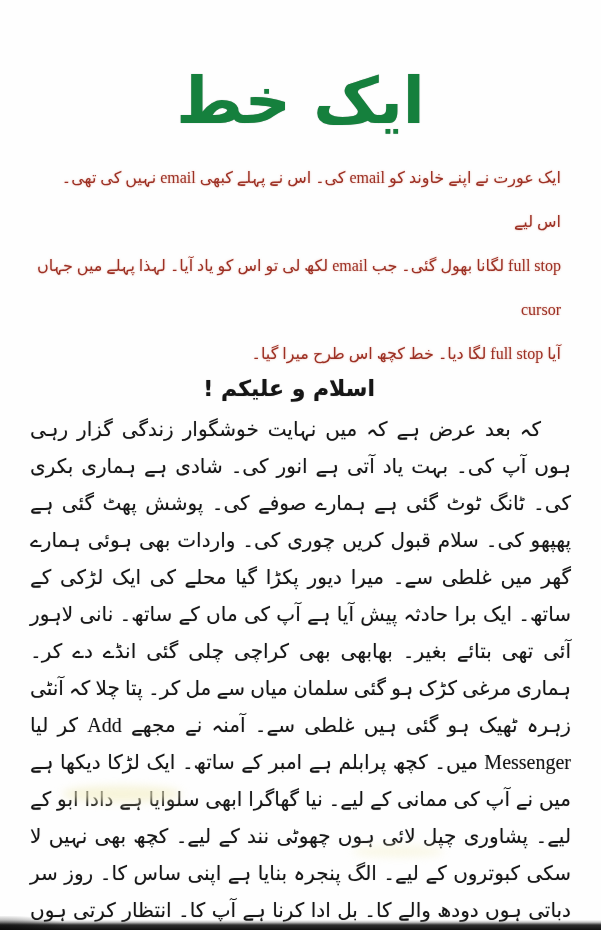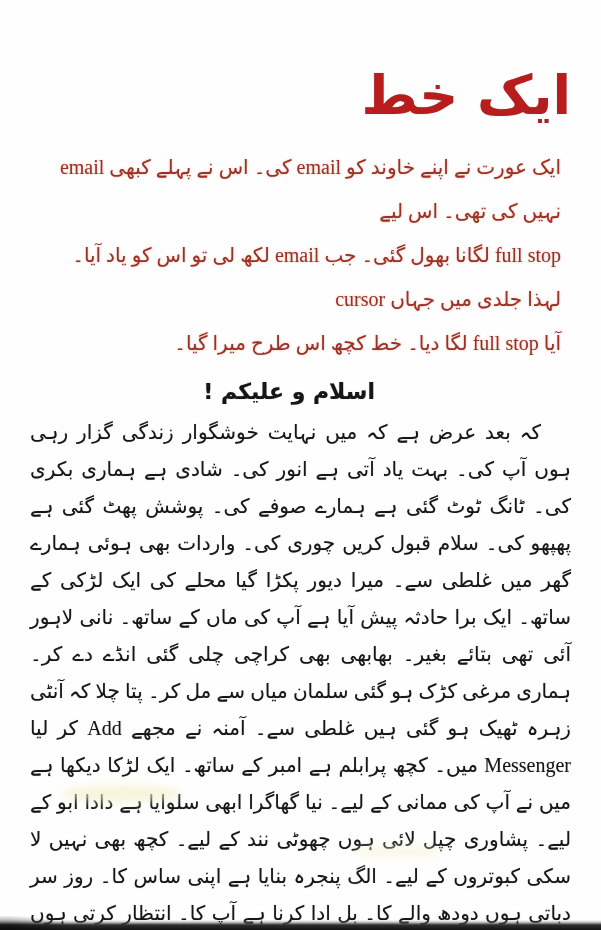--- a/index.html
+++ b/index.html
@@ -14,42 +14,41 @@
     font-family:"DejaVu Sans", sans-serif;
     direction:rtl;
     position:relative;
   }
   .page{
     width:601px;height:930px;
     padding:34px 30px 0 30px;
     position:relative;
   }
   .letter-title{
-    text-align:right;
-    font-size:54px;
+    text-align:center;
+    font-size:64px;
     font-weight:bold;
-    color:#b91c1c;
+    color:#15803d;
     margin-top:30px;
     margin-bottom:18px;
     letter-spacing:2px;
     text-shadow:0 0 1px rgba(0,0,0,.35);
     font-family:"DejaVu Sans", sans-serif;
   }
   .intro{
     color:var(--intro-text);
-    font-size:20px;
+    font-size:16px;
     line-height:44px;
     text-align:right;
     padding:0 10px 0 6px;
     font-family:"Liberation Serif","DejaVu Sans", sans-serif;
     text-shadow:0 0 2px rgba(214,120,100,.55);
   }
   .intro .intro-line{white-space:normal;}
   .salutation{
-    margin-top:14px;
     margin-right:196px;
     font-size:22px;
     font-weight:bold;
     color:var(--body-text);
     text-shadow:0 0 1px rgba(0,0,0,.4);
   }
   .letter-body{
     margin-top:10px;
     color:var(--body-text);
     font-size:20px;
@@ -88,21 +87,21 @@
 </style>
 </head>
 <body>
 
 <div class="page">
 
   <h1 class="letter-title">ایک خط</h1>
 
   <div class="intro">
     <div class="intro-line">ایک عورت نے اپنے خاوند کو email کی۔ اس نے پہلے کبھی email نہیں کی تھی۔ اس لیے</div>
-    <div class="intro-line">full stop لگانا بھول گئی۔ جب email لکھ لی تو اس کو یاد آیا۔ لہذا جلدی میں جہاں cursor</div>
+    <div class="intro-line">full stop لگانا بھول گئی۔ جب email لکھ لی تو اس کو یاد آیا۔ لہذا پہلے میں جہاں cursor</div>
     <div class="intro-line">آیا full stop لگا دیا۔ خط کچھ اس طرح میرا گیا۔</div>
   </div>
 
   <div class="salutation">اسلام و علیکم !</div>
 
   <p class="letter-body">کہ بعد عرض ہے کہ میں نہایت خوشگوار زندگی گزار رہی ہوں آپ کی۔ بہت یاد آتی ہے انور کی۔ شادی ہے ہماری بکری کی۔ ٹانگ ٹوٹ گئی ہے ہمارے صوفے کی۔ پوشش پھٹ گئی ہے پھپھو کی۔ سلام قبول کریں چوری کی۔ واردات بھی ہوئی ہمارے گھر میں غلطی سے۔ میرا دیور پکڑا گیا محلے کی ایک لڑکی کے ساتھ۔ ایک برا حادثہ پیش آیا ہے آپ کی ماں کے ساتھ۔ نانی لاہور آئی تھی بتائے بغیر۔ بھابھی بھی کراچی چلی گئی انڈے دے کر۔ ہماری مرغی کڑک ہو گئی سلمان میاں سے مل کر۔ پتا چلا کہ آنٹی زہرہ ٹھیک ہو گئی ہیں غلطی سے۔ آمنہ نے مجھے Add کر لیا Messenger میں۔ کچھ پرابلم ہے امبر کے ساتھ۔ ایک لڑکا دیکھا ہے میں نے آپ کی ممانی کے لیے۔ نیا گھاگرا ابھی سلوایا ہے دادا ابو کے لیے۔ پشاوری چپل لائی ہوں چھوٹی نند کے لیے۔ کچھ بھی نہیں لا سکی کبوتروں کے لیے۔ الگ پنجرہ بنایا ہے اپنی ساس کا۔ روز سر دباتی ہوں دودھ والے کا۔ بل ادا کرنا ہے آپ کا۔ انتظار کرتی ہوں شہباز کا۔ رشتہ طے ہو گیا ہے بلی کے بچے کا۔ ایکسیڈنٹ میں دیہانت ہو گیا بڑے خالو کا۔ بیٹا بری سوسائٹی میں پڑ گیا ہے۔</p>
 
   <div class="smudge smudge-1"></div>
   <div class="smudge smudge-2"></div>
   <div class="scan-edge-bottom"></div>

